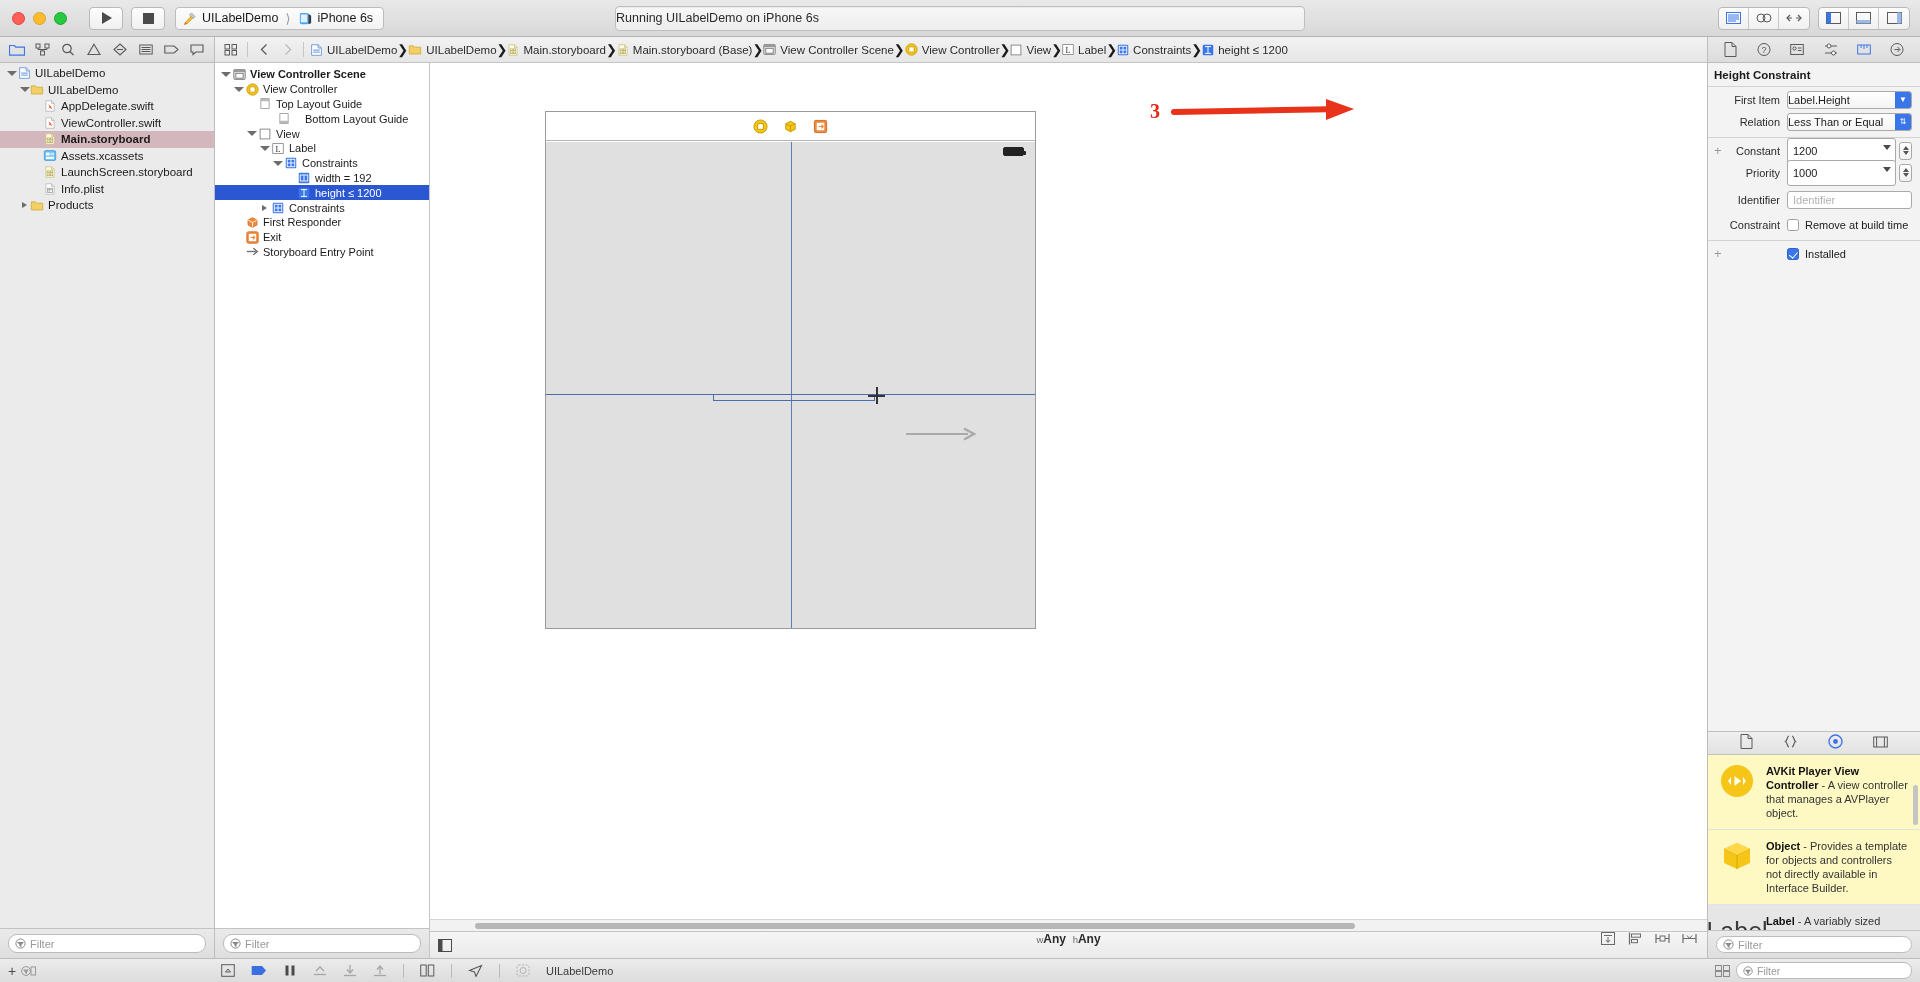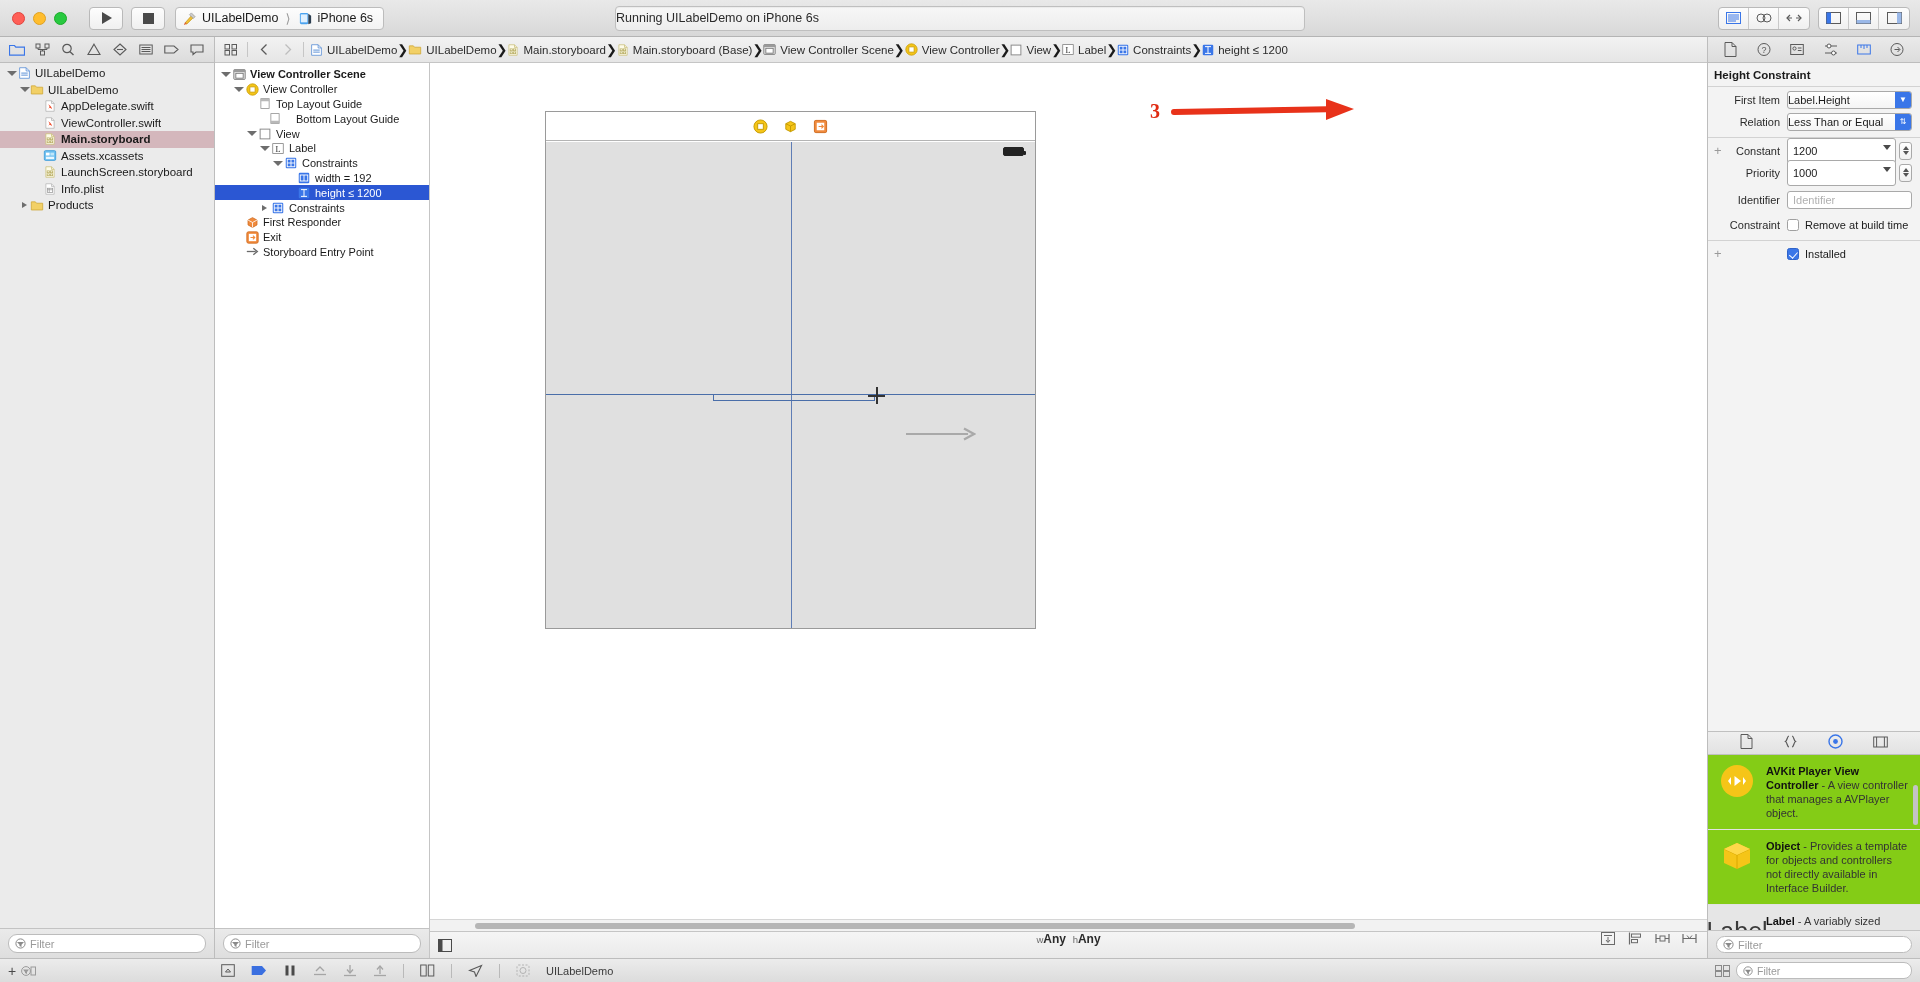--- a/index.html
+++ b/index.html
@@ -169,21 +169,21 @@
   .chk { width: 12px; height: 12px; border: 1px solid #a0a0a0; border-radius: 2.5px; background: #fff; flex:0 0 12px; }
   .chk.on { background: #3a76e8; border-color: #2f63c9; position: relative; }
   .chk.on::after { content:''; position:absolute; left:3px; top:1px; width:3.5px;height:7px;
                    border: solid #fff; border-width: 0 1.6px 1.6px 0; transform: rotate(42deg); }
   .chklab { font-size: 11px; margin-left: 6px; }
   .hr { height: 1px; background: #d2d2d2; margin: 6px 0 0 0; }
 
   .lib-spacer { flex: 1 1 auto; background: #f3f3f3; }
   .lib-tabs { height: 24px; flex:0 0 24px; display: flex; align-items: center; justify-content: center; gap: 30px;
               background: linear-gradient(to bottom,#efefef,#e2e2e2); border-top: 1px solid #c0c0c0; border-bottom: 1px solid #c0c0c0; }
-  .lib-list { height: 175px; flex: 0 0 175px; background: #84cc16; overflow: hidden; position: relative; }
+  .lib-list { height: 175px; flex: 0 0 175px; background: #fef9c3; overflow: hidden; position: relative; }
   .lib-item { display: flex; gap: 9px; padding: 9px 10px 9px 9px; border-bottom: 1px solid #e2e2e2; align-items: flex-start; }
   .lib-item.selected { background: #e6e6e6; }
   .lib-text { font-size: 11px; line-height: 14px; color: #333; }
   .lib-text b { font-weight: bold; color: #111; }
   .lib-scroll { position:absolute; right: 2px; top: 30px; width: 5px; height: 40px; background: #c4c4c4; border-radius: 3px; }
   .lib-filter { height: 28px; flex: 0 0 28px; display: flex; align-items: center; padding: 0 8px; gap: 6px;
                 background: linear-gradient(to bottom,#eaeaea,#dedede); border-top: 1px solid #c3c3c3; }
 
   
   .bottombar { height: 24px; flex: 0 0 24px; display: flex; align-items: center;
@@ -635,21 +635,21 @@
               <div class="orow" style="padding-left: 30px;">
                 <span class="tw"></span>
                 <span class="ic">
                   <svg width="12" height="13" viewBox="0 0 16 16">
                     <rect x="2.5" y="1.5" width="11" height="13" fill="#fff" stroke="#8a8a8a"></rect>
                     <rect x="2.5" y="1.5" width="11" height="3.5" fill="#b9b9b9"></rect>
                   </svg>
                 </span>
                 <span class="lbl">Top Layout Guide</span>
               </div>
-              <div class="orow" style="padding-left: 30px; gap: 10px;">
+              <div class="orow" style="padding-left: 39px; gap: 10px;">
                 <span class="tw"></span>
                 <span class="ic">
                   <svg width="12" height="13" viewBox="0 0 16 16">
                     <rect x="2.5" y="1.5" width="11" height="13" fill="#fff" stroke="#8a8a8a"></rect>
                     <rect x="2.5" y="11" width="11" height="3.5" fill="#b9b9b9"></rect>
                   </svg>
                 </span>
                 <span class="lbl">Bottom Layout Guide</span>
               </div>
               <div class="orow" style="padding-left: 30px;">

